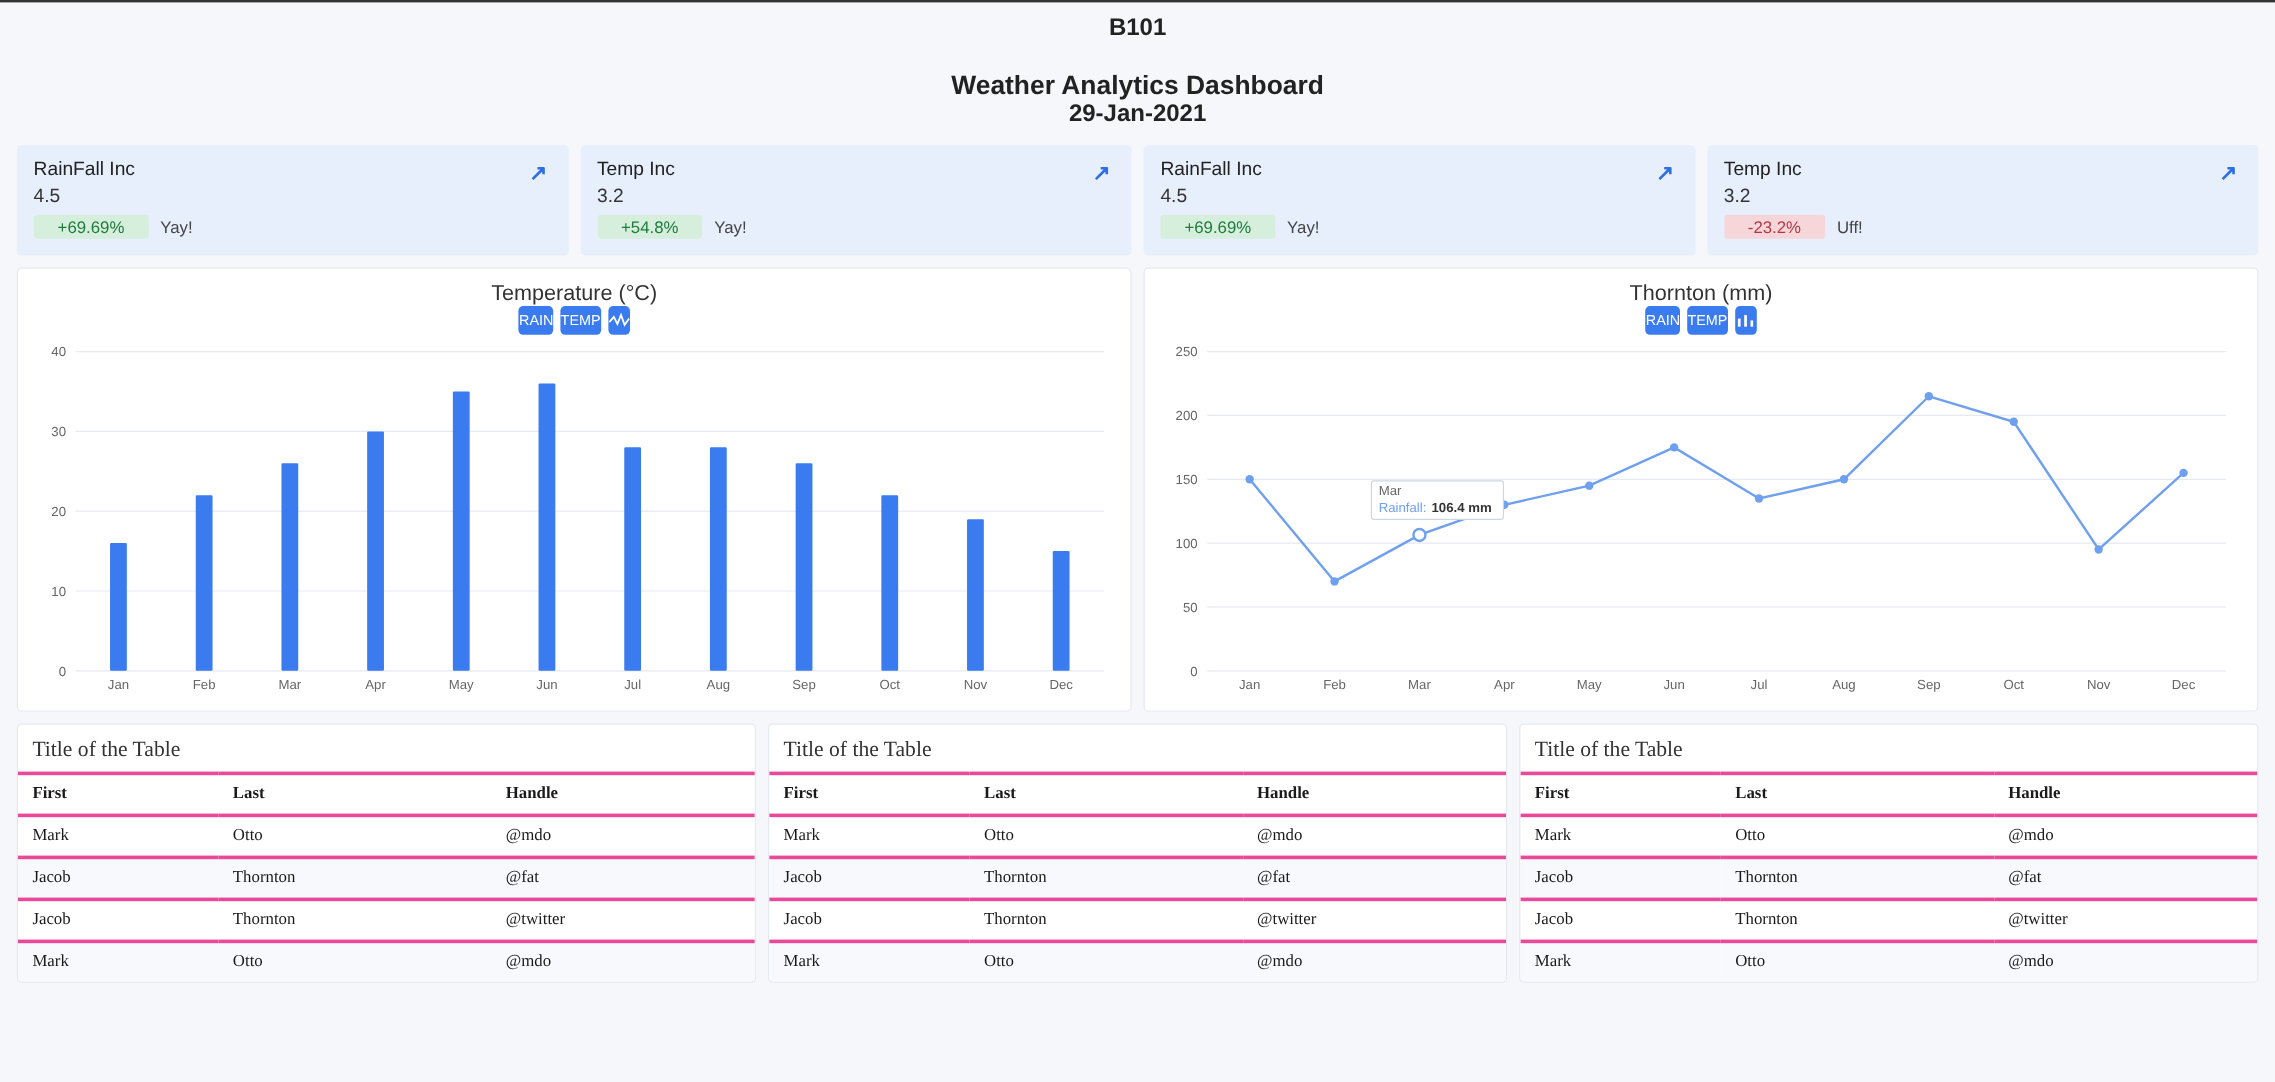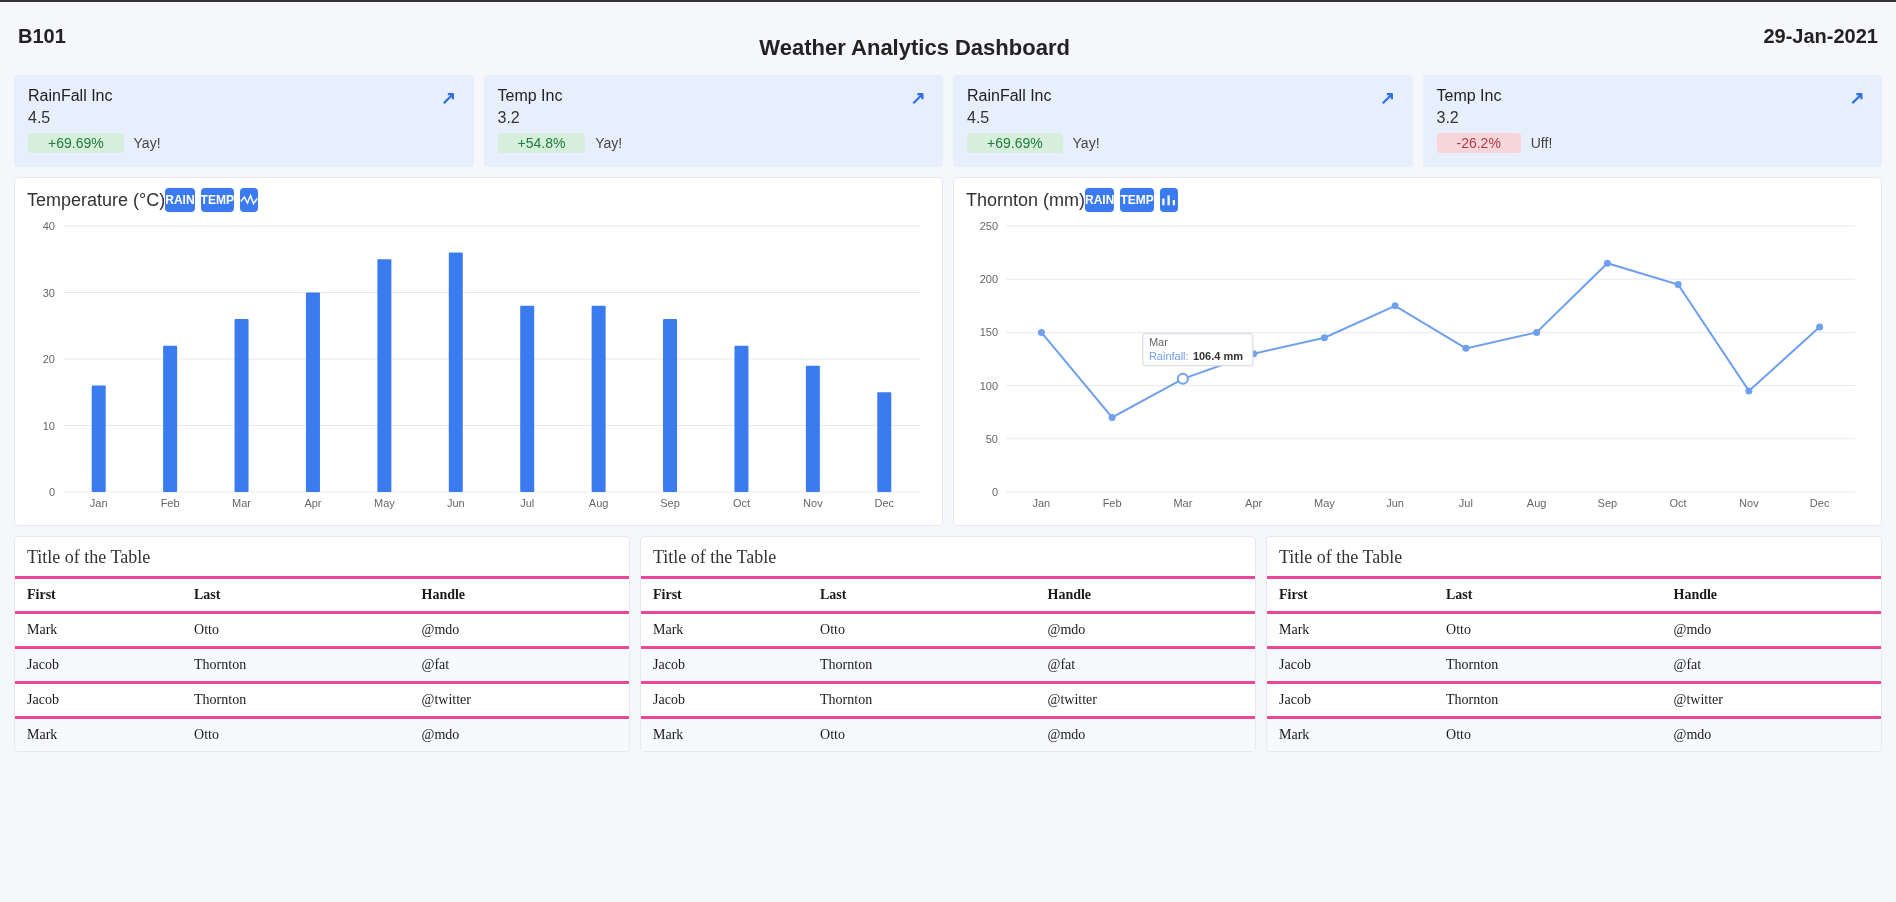--- a/index.html
+++ b/index.html
@@ -9,20 +9,21 @@
     background: #f5f7fa;
     color: #1a1a1a;
     font-size: 14px;
     border-top: 2px solid #333;
   }
   .header {
     display: flex;
     justify-content: space-between;
     align-items: center;
     padding: 10px 18px 14px;
+    flex-direction: column;
   }
   .header .left, .header .right { font-size: 20px; font-weight: 600; color: #222; }
   .header .center { font-size: 22px; font-weight: 600; color: #222; margin-top: 23px; }
 
   .cards-row {
     display: flex;
     gap: 10px;
     padding: 0 14px;
   }
   .card {
@@ -52,30 +53,31 @@
   }
   .chart-panel {
     flex: 1;
     background: #fff;
     border: 1px solid #e5e9f0;
     border-radius: 4px;
     padding: 10px 12px 6px;
   }
   .chart-head {
     display: flex;
-    justify-content: flex-start;
+    justify-content: flex-end;
     align-items: center;
     margin-bottom: 4px;
+    flex-direction: column;
   }
   .chart-title { font-size: 18px; font-weight: 500; color: #333; }
   .btn-group { display: flex; gap: 6px; }
   .btn {
     background: #3a7bf0; color: #fff;
     border: none; border-radius: 4px;
-    padding: 5px 0; font-size: 12px; font-weight: 700;
+    padding: 5px 0; font-size: 12px; font-weight: 400;
     cursor: pointer; display:flex; align-items:center; gap:4px;
   }
   .btn svg { width: 18px; height: 14px; }
 
   .tables-row {
     display: flex;
     gap: 10px;
     padding: 10px 14px 14px;
     font-family: Liberation Serif, serif;
   }
@@ -127,21 +129,21 @@
     <div class="card">
     <div class="arrow">↗</div>
     <div class="title">RainFall Inc</div>
     <div class="value">4.5</div>
     <span class="badge green">+69.69%</span>
     <span class="note">Yay!</span></div>
     <div class="card">
     <div class="arrow">↗</div>
     <div class="title">Temp Inc</div>
     <div class="value">3.2</div>
-    <span class="badge red">-26.2%</span>
+    <span class="badge red">-23.2%</span>
     <span class="note">Uff!</span></div>
   </div>
 
 <div class="charts-row">
   <div class="chart-panel">
     <div class="chart-head">
       <div class="chart-title">Temperature (°C)</div>
       <div class="btn-group">
         <button class="btn">RAIN</button>
         <button class="btn">TEMP</button>

